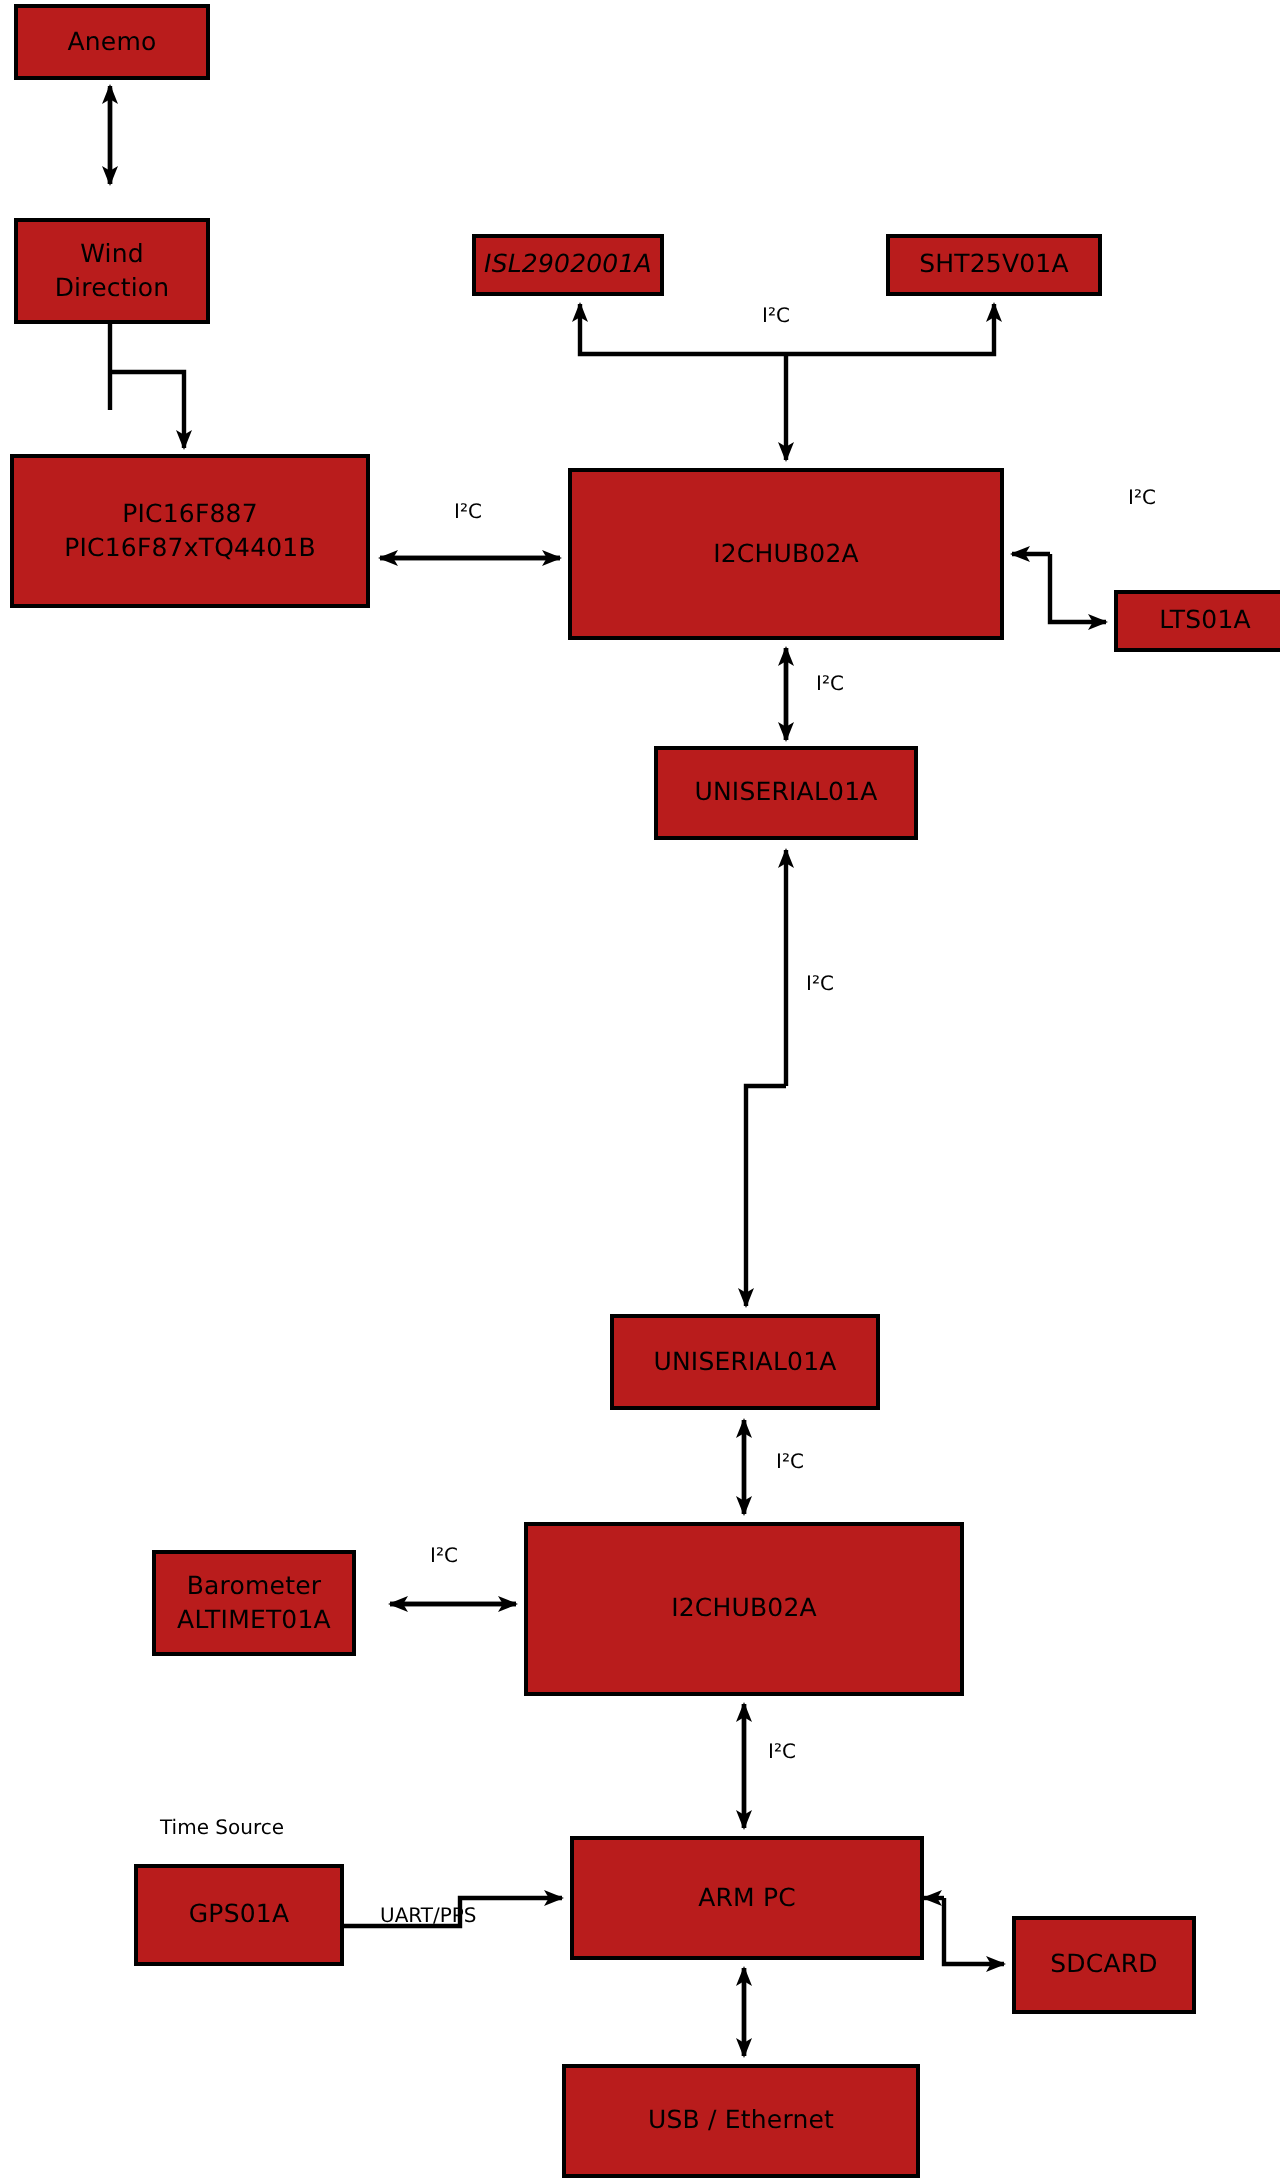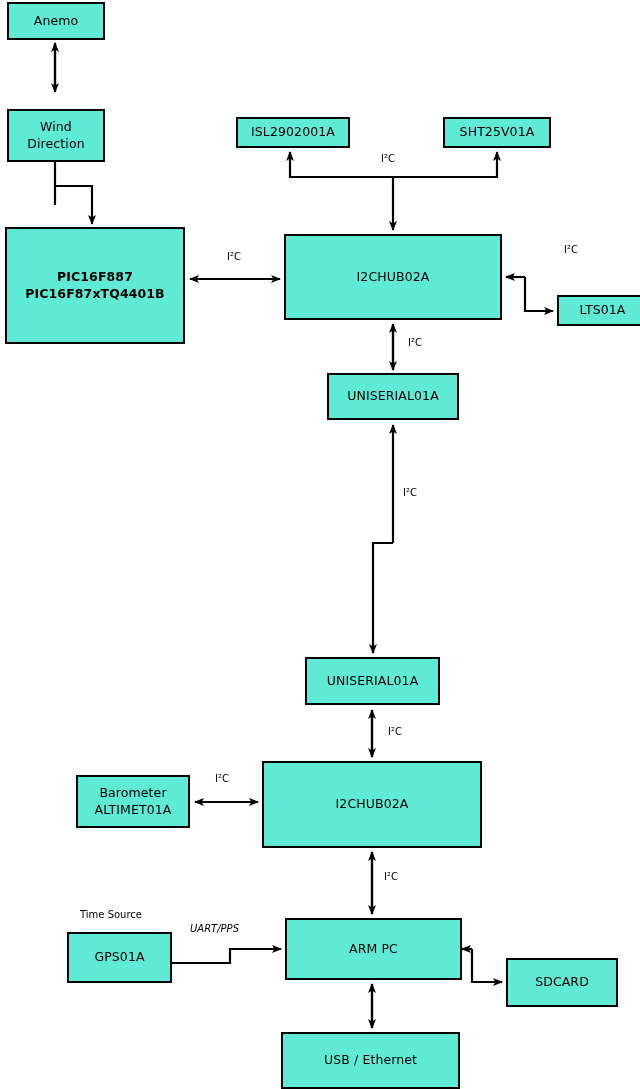--- a/index.html
+++ b/index.html
@@ -20,21 +20,21 @@
     left: 0;
     top: 0;
     width: 640px;
     height: 1089px;
     pointer-events: none;
   }
   .node {
     position: absolute;
     box-sizing: border-box;
     border: 2px solid #000000;
-    background: #5eead4;
+    background: #b91c1c;
     display: flex;
     align-items: center;
     justify-content: center;
     text-align: center;
     font-size: 12.5px;
     color: #000000;
     line-height: 1.32;
     letter-spacing: 0.1px;
     z-index: 2;
   }
@@ -114,26 +114,26 @@
 
   <div class="node" style="left:7px;  top:2px;   width:98px;  height:38px;">
     <span class="nlabel">Anemo</span>
   </div>
 
   <div class="node" style="left:7px;  top:109px;  width:98px;  height:53px;">
     <span class="nlabel">Wind
 Direction</span>
   </div>
 
-  <div class="node" style="left:5px;  top:227px; width:180px; height:117px;font-weight:bold;">
+  <div class="node" style="left:5px;  top:227px; width:180px; height:77px;">
     <span class="nlabel">PIC16F887
 PIC16F87xTQ4401B</span>
   </div>
 
-  <div class="node" style="left:236px; top:117px; width:114px; height:31px;">
+  <div class="node" style="left:236px; top:117px; width:96px; height:31px;font-style:italic;">
     <span class="nlabel">ISL2902001A</span>
   </div>
 
   <div class="node" style="left:443px; top:117px; width:108px; height:31px;">
     <span class="nlabel">SHT25V01A</span>
   </div>
 
   <div class="node" style="left:284px; top:234px; width:218px; height:86px;">
     <span class="nlabel">I2CHUB02A</span>
   </div>
@@ -147,46 +147,46 @@
   </div>
 
   <div class="node" style="left:305px; top:657px; width:135px; height:48px;">
     <span class="nlabel">UNISERIAL01A</span>
   </div>
 
   <div class="node" style="left:262px; top:761px; width:220px; height:87px;">
     <span class="nlabel">I2CHUB02A</span>
   </div>
 
-  <div class="node" style="left:76px; top:775px; width:114px; height:53px;">
+  <div class="node" style="left:76px; top:775px; width:102px; height:53px;">
     <span class="nlabel">Barometer
 ALTIMET01A</span>
   </div>
 
   <div class="node" style="left:67px; top:932px; width:105px; height:51px;text-align:right;">
     <span class="nlabel">GPS01A</span>
   </div>
 
   <div class="node" style="left:285px; top:918px; width:177px; height:62px;">
     <span class="nlabel">ARM PC</span>
   </div>
 
-  <div class="node" style="left:506px; top:958px; width:112px; height:49px;">
+  <div class="node" style="left:506px; top:958px; width:92px; height:49px;">
     <span class="nlabel">SDCARD</span>
   </div>
 
   <div class="node" style="left:281px; top:1032px; width:179px; height:57px;">
     <span class="nlabel">USB / Ethernet</span>
   </div>
 
   <div class="edge-label" style="left:381px; top:153px;">I²C</div>
   <div class="edge-label" style="left:227px; top:251px;">I²C</div>
   <div class="edge-label" style="left:564px; top:244px;">I²C</div>
   <div class="edge-label" style="left:408px; top:337px;">I²C</div>
   <div class="edge-label" style="left:403px; top:487px;">I²C</div>
   <div class="edge-label" style="left:388px; top:726px;">I²C</div>
   <div class="edge-label" style="left:215px; top:773px;">I²C</div>
   <div class="edge-label" style="left:384px; top:871px;">I²C</div>
-  <div class="edge-label" style="left:190px; top:923px;font-style:italic;">UART/PPS</div>
+  <div class="edge-label" style="left:190px; top:953px;">UART/PPS</div>
 
   <div class="free-label" style="left:80px; top:909px;">Time Source</div>
 
 </div>
 
 </body></html>

